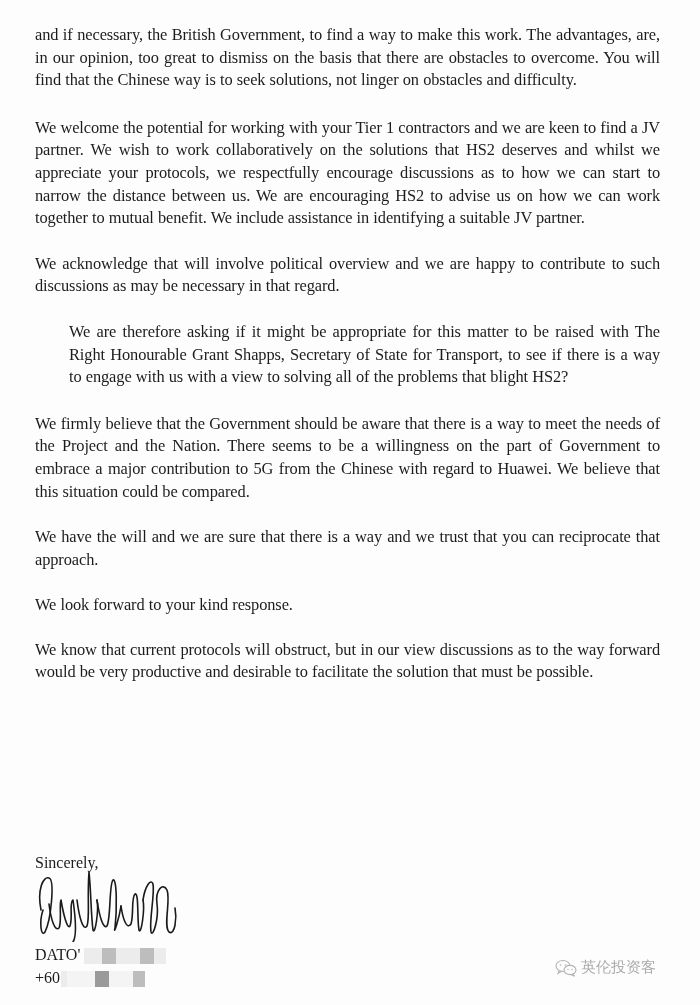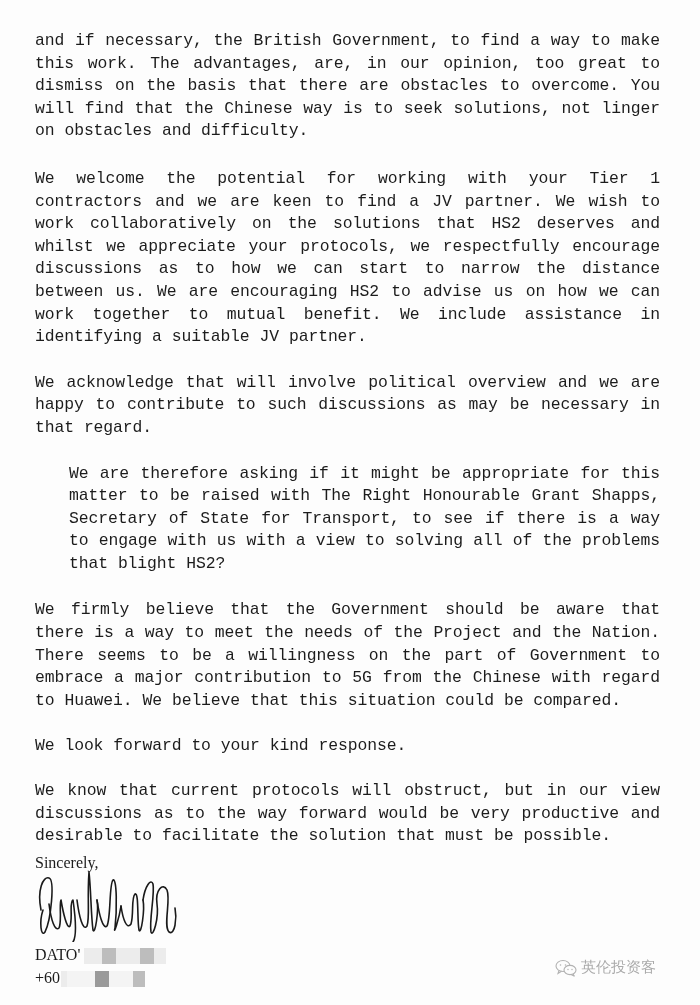--- a/index.html
+++ b/index.html
@@ -18,23 +18,22 @@
     .page {
       position: absolute;
       left: 0; top: 0;
       width: 700px;
       height: 1005px;
       background: #fdfdfd;
     }
     .body-text {
       position: absolute;
       left: 35px;
-      top: 30px;
+      top: 24px;
       width: 625px;
-      font-family: Liberation Mono, monospace;
     }
     .para {
       font-size: 16.4px;
       line-height: 22.6px;
       text-align: justify;
       margin: 0 0 22px 0;
       letter-spacing: -0.1px;
       word-spacing: 0.2px;
     }
     .para.p1 { margin-bottom: 25px; }
@@ -105,20 +104,21 @@
 <body>
 
 <div class="page">
 
   <div class="body-text">
     <p class="para p1">and if necessary, the British Government, to find a way to make this work. The advantages, are, in our opinion, too great to dismiss on the basis that there are obstacles to overcome. You will find that the Chinese way is to seek solutions, not linger on obstacles and difficulty.</p>
     <p class="para p2">We welcome the potential for working with your Tier 1 contractors and we are keen to find a JV partner. We wish to work collaboratively on the solutions that HS2 deserves and whilst we appreciate your protocols, we respectfully encourage discussions as to how we can start to narrow the distance between us. We are encouraging HS2 to advise us on how we can work together to mutual benefit. We include assistance in identifying a suitable JV partner.</p>
     <p class="para p3">We acknowledge that will involve political overview and we are happy to contribute to such discussions as may be necessary in that regard.</p>
     <p class="para p4">We are therefore asking if it might be appropriate for this matter to be raised with The Right Honourable Grant Shapps, Secretary of State for Transport, to see if there is a way to engage with us with a view to solving all of the problems that blight HS2?</p>
     <p class="para p5">We firmly believe that the Government should be aware that there is a way to meet the needs of the Project and the Nation. There seems to be a willingness on the part of Government to embrace a major contribution to 5G from the Chinese with regard to Huawei. We believe that this situation could be compared.</p>
+    <p class="para p7">We have the will and we are sure that there is a way and we trust that you can reciprocate that approach.</p>
     <p class="para p9">We look forward to your kind response.</p>
     <p class="para p8">We know that current protocols will obstruct, but in our view discussions as to the way forward would be very productive and desirable to facilitate the solution that must be possible.</p>
   </div>
 
   <div class="closing">Sincerely,</div>
 
   <svg class="signature" viewBox="0 0 150 72" fill="none" stroke="#1a1a1a" stroke-width="1.6" stroke-linecap="round" stroke-linejoin="round">
     <path d="M6 40 C2 20, 8 6, 14 8 C20 10, 16 50, 10 62 C6 68, 4 52, 8 40"></path>
     <path d="M14 34 C16 50, 20 62, 24 58 C27 52, 24 34, 26 30 C28 42, 32 60, 35 56 C38 48, 34 32, 38 30 C40 44, 42 66, 38 72"></path>
     <path d="M42 30 C44 46, 48 62, 52 56 C55 48, 52 30, 54 2 C56 20, 56 46, 58 60 C60 66, 64 40, 62 30"></path>

